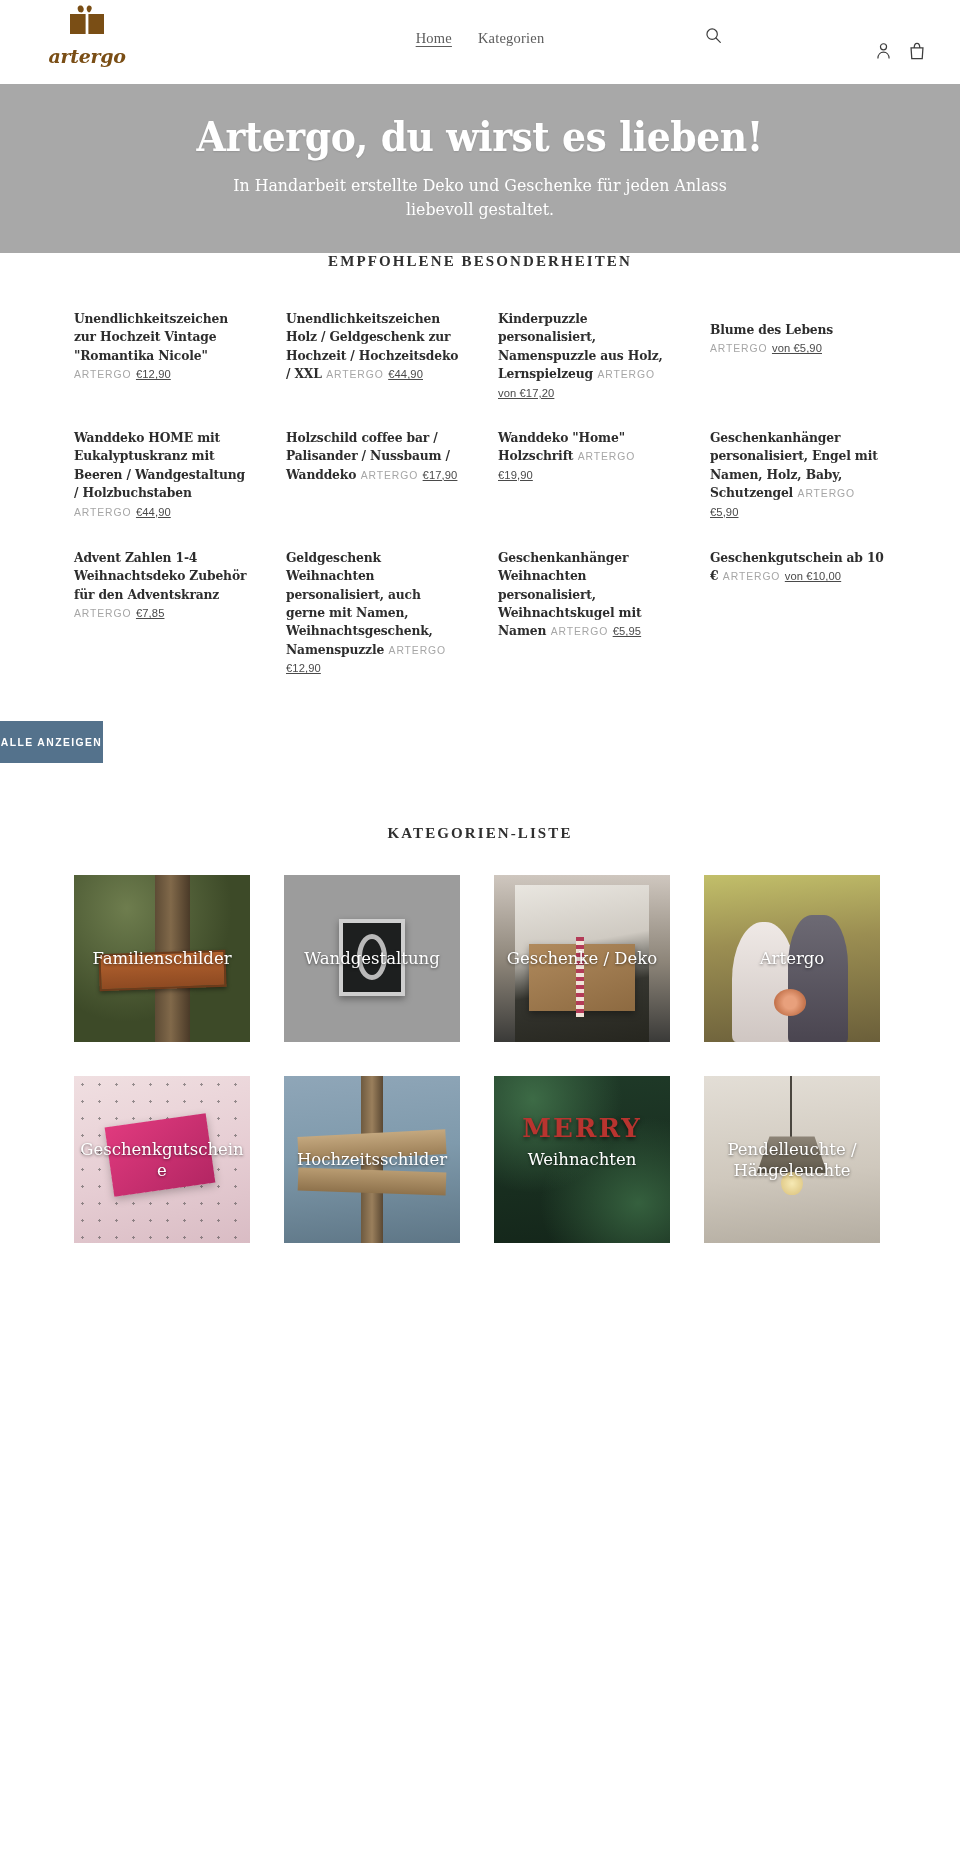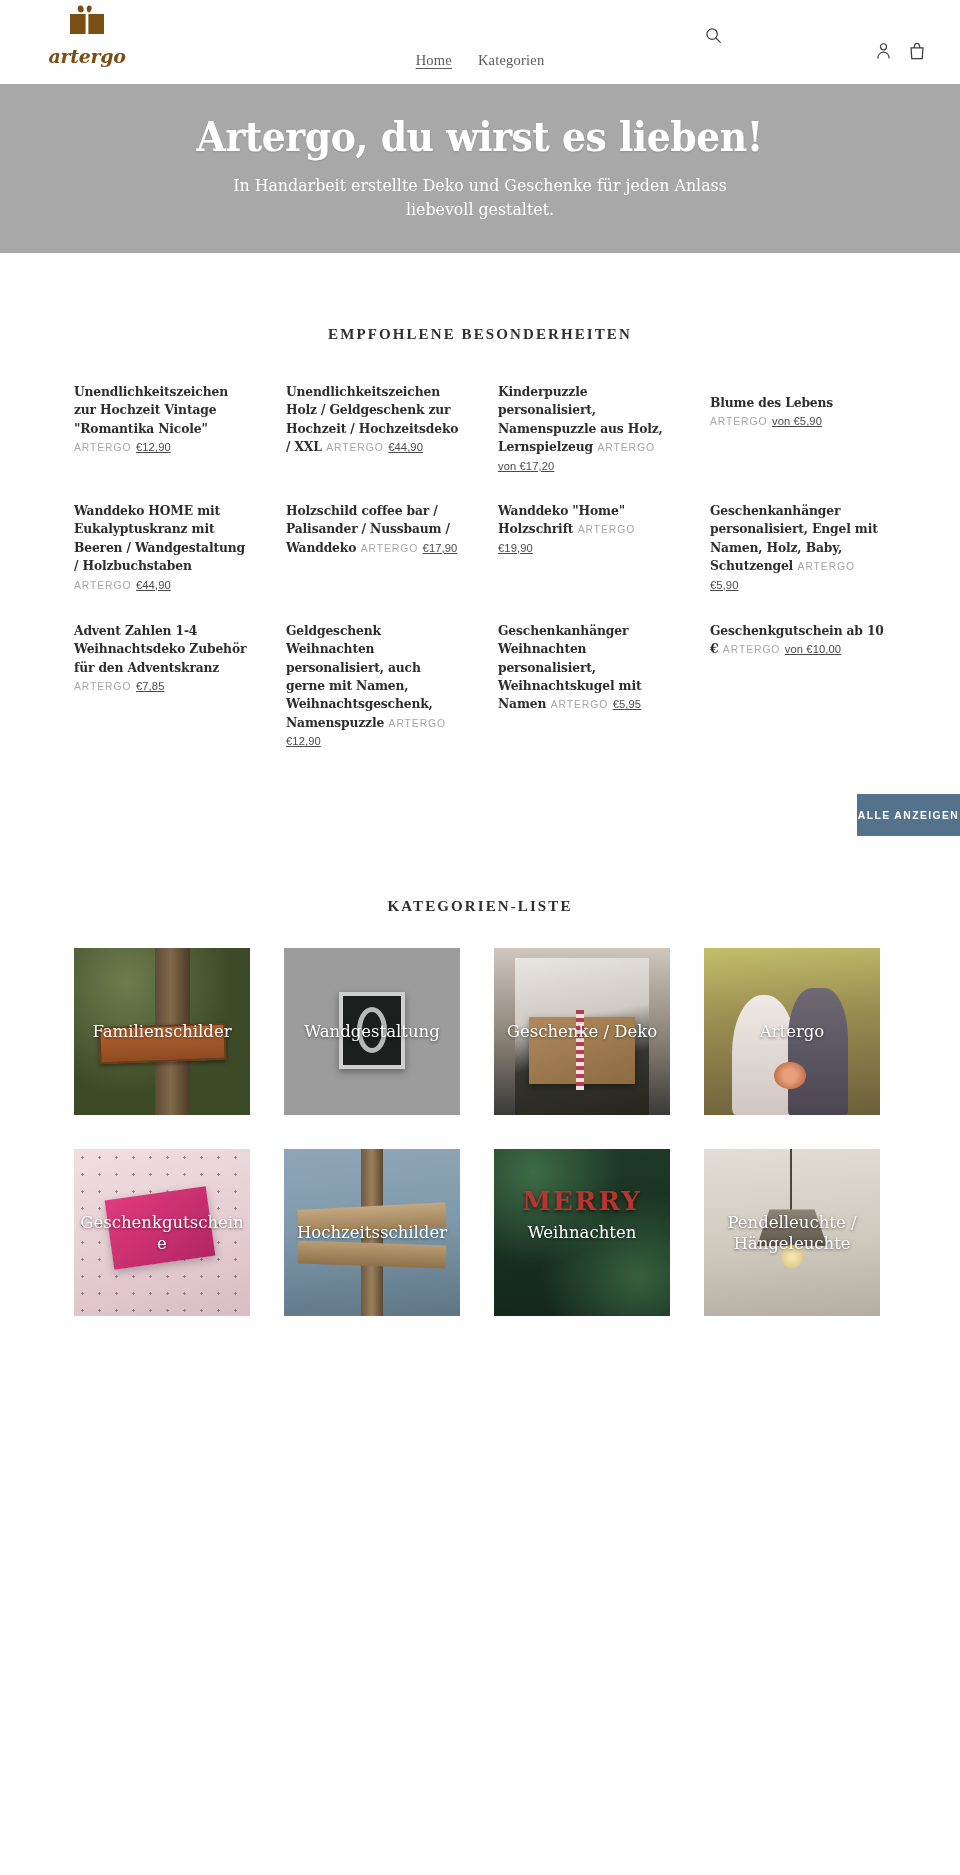--- a/index.html
+++ b/index.html
@@ -36,21 +36,21 @@
     position:absolute; left:50%; top:30px;
     transform:translateX(-50%);
     display:flex; gap:26px; align-items:baseline;
     white-space:nowrap;
   }
   .nav a {
     font-family:"Liberation Serif", serif;
     font-size:14.5px; color:#5c5c5c; text-decoration:none;
     letter-spacing:0.2px;
   }
-  .nav a.active { text-decoration:underline; text-underline-offset:3px;margin-top:22px; }
+  .nav a.active { text-decoration:underline; text-underline-offset:3px; }
   .search-btn {
     position:absolute; left:705px; top:25px;
     width:20px; height:20px; background:none; border:0; cursor:pointer;
   }
   .hdr-icons {
     position:absolute; right:34px; top:42px;
     display:flex; gap:16px; align-items:center;
   }
   .hdr-icons button { background:none; border:0; cursor:pointer; padding:0; line-height:0; }
   .ic { display:block; stroke:#3d3d3d; fill:none; stroke-width:1.4; }
@@ -77,21 +77,21 @@
     transform:scaleX(0.93); transform-origin:center;
   }
 
   
   .sec-title {
     text-align:center;
     font-family:"Liberation Serif", serif;
     font-size:15px; letter-spacing:2.1px;
     color:#2f2f2f; text-transform:uppercase;
   }
-  .t-feature { padding-top:73px; }
+  .t-feature { }
   .t-cats    { padding-top:62px; }
 
   
   .grid {
     width:812px; margin:0 auto;
     padding-top:39px;
     display:grid;
     grid-template-columns:repeat(4,176px);
     column-gap:36px;
   }
@@ -117,21 +117,21 @@
     font-size:11.2px; color:#4a4a4a; margin-top:7px;
     letter-spacing:0.1px;
     text-decoration:underline;
   }
   .grid-row2 { padding-top:27px; }
   .grid-row3 { padding-top:28px; }
   .cell { align-self:start; }
   .cell.push2 { padding-top:11px; }
 
   
-  .cta-wrap { display:flex; justify-content:flex-end; padding-top:45px; }
+  .cta-wrap { display:flex; justify-content:flex-start; padding-top:45px; }
   .cta {
     width:103px; height:42px;
     background:#54728c; border:0; color:#fff; cursor:pointer;
     font-size:10.4px; letter-spacing:1.4px; font-weight:700;
     line-height:1.45; text-align:center;
     font-family:"Liberation Sans", sans-serif;
   }
 
   
   .cats {

